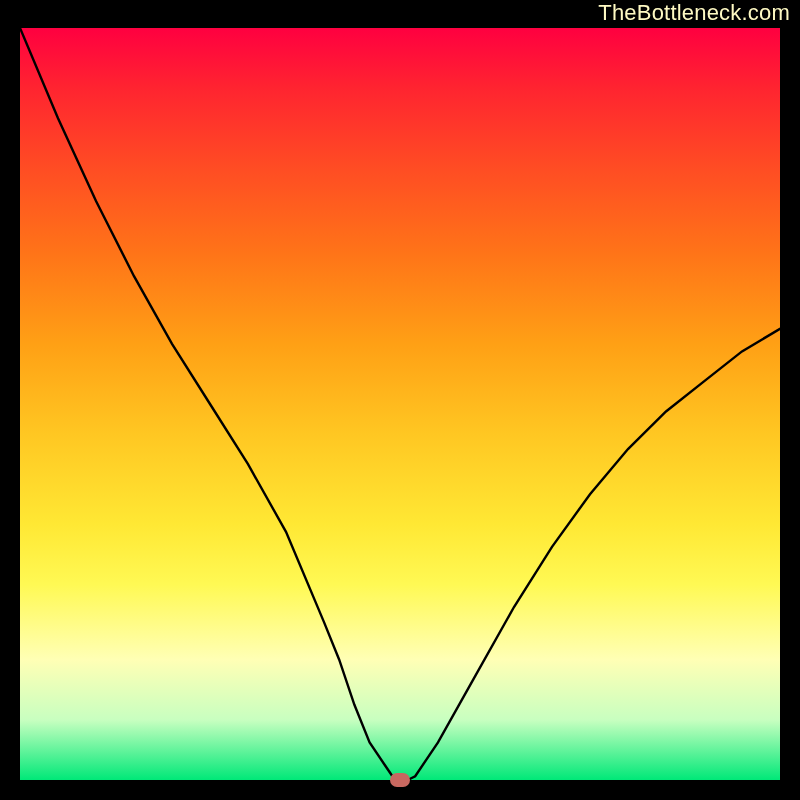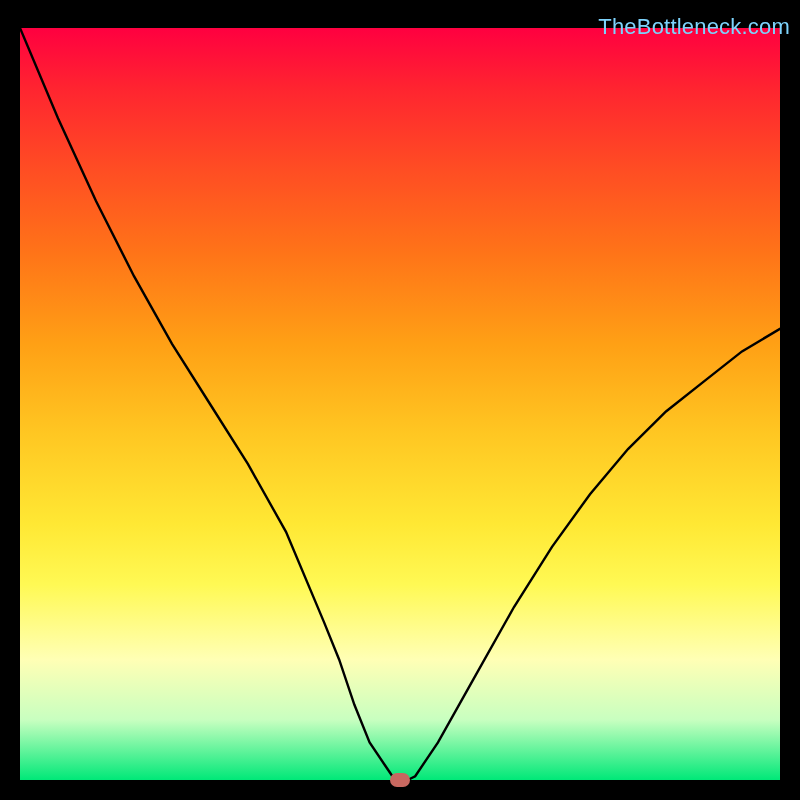--- a/index.html
+++ b/index.html
@@ -9,23 +9,23 @@
     font-family: Arial, Helvetica, sans-serif;
   }
   .container {
     width: 800px;
     height: 800px;
     position: relative;
     background: #000;
   }
   .watermark {
     position: absolute;
-    top: 14px;
+    top: 0;
     right: 10px;
-    color: #7dd3fc;
+    color: #fef9c3;
     font-size: 22px;
     font-weight: 400;
     letter-spacing: 0.2px;
     z-index: 10;
   }
   .plot {
     position: absolute;
     left: 20px;
     top: 28px;
     width: 760px;

